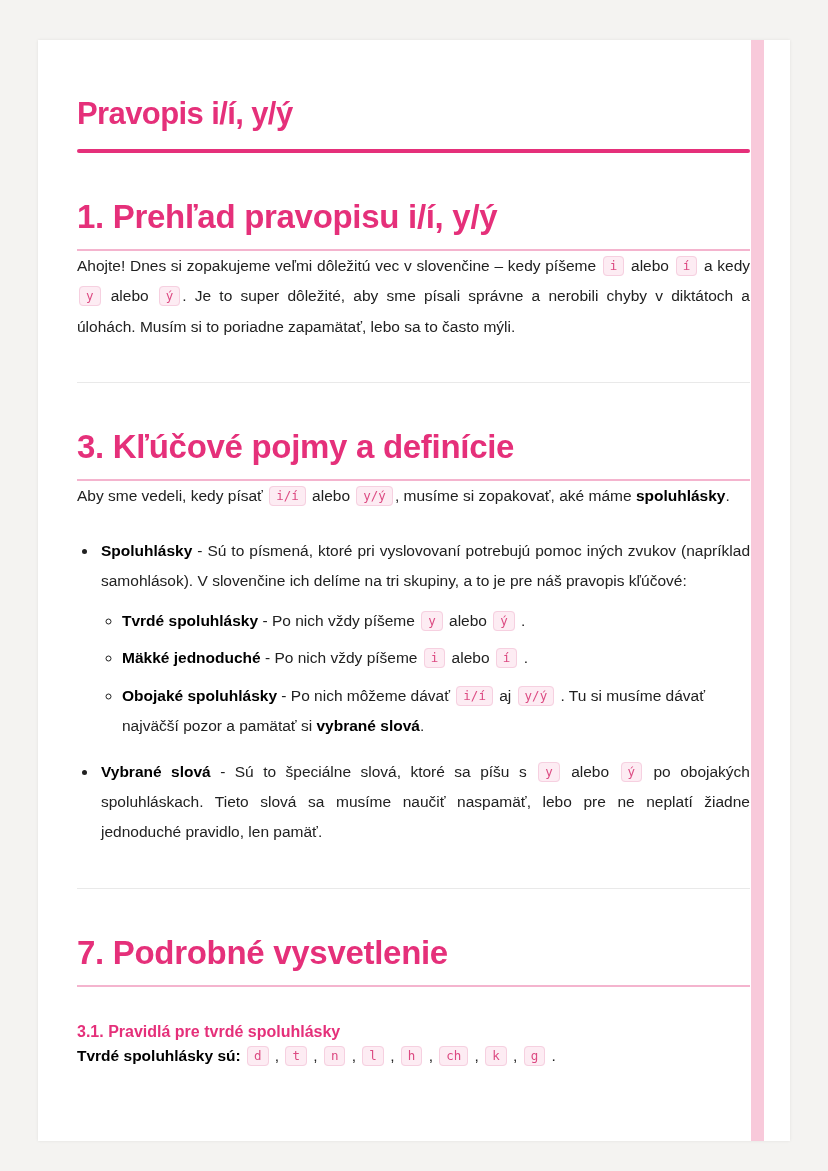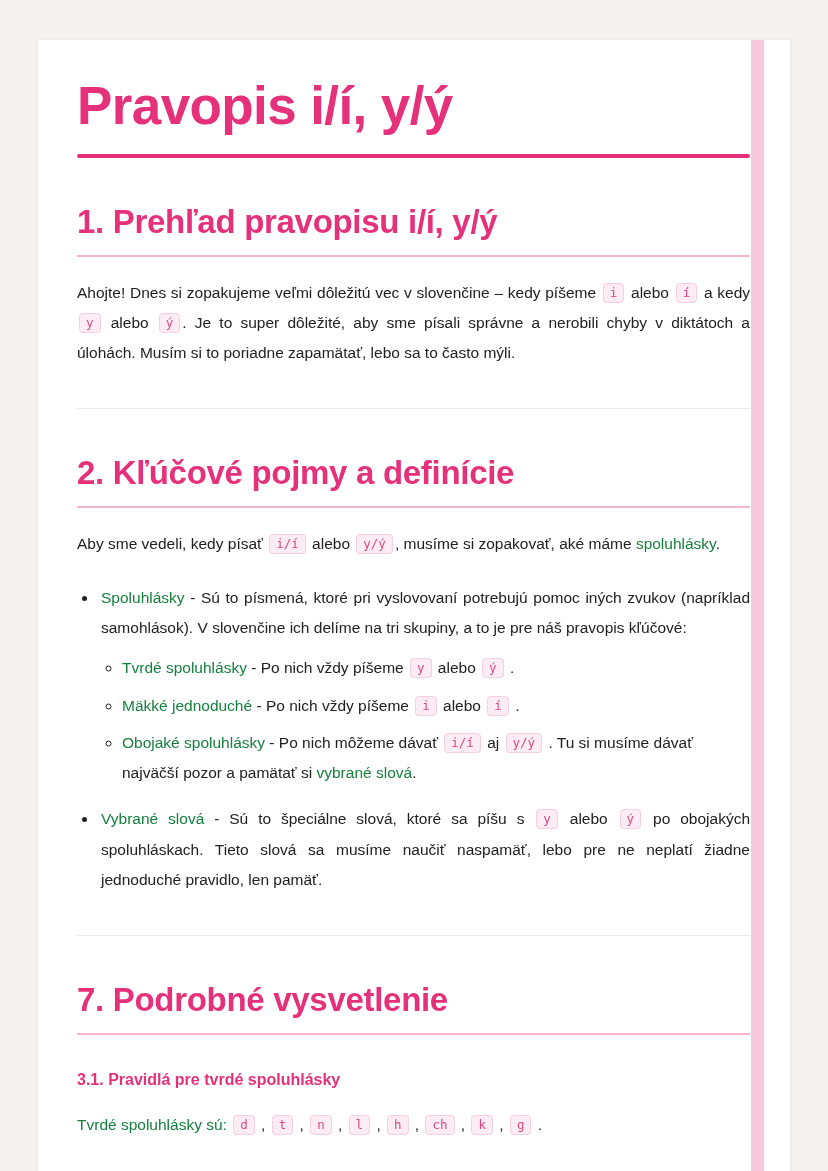--- a/index.html
+++ b/index.html
@@ -23,25 +23,26 @@
     right: 26px;
     width: 13px;
     background: var(--stripe, #f8c9da);
   }
   .content {
     position: relative;
     padding: 36px 40px 70px 39px;
     z-index: 1;
   }
   h1 {
-    font-size: 53px;
+    font-size: 31px;
     font-weight: 800;
     letter-spacing: -0.6px;
     color: var(--accent, #e5307a);
     line-height: 1.15;
+    margin-top: 20px;
   }
   .title-rule {
     height: 4px;
     background: var(--accent, #e5307a);
     border-radius: 2px;
     margin-top: 17px;
   }
   section { margin-top: 44px; }
   h2 {
     font-size: 33px;
@@ -59,21 +60,21 @@
     font-size: 16px;
     font-weight: 800;
     color: var(--accent, #e5307a);
     margin-top: 36px;
   }
   p.body, li {
     font-size: 15.5px;
     color: #212121;
     line-height: 1.95;
   }
-  p.body { margin-top: 21px; text-align: justify; }
+  p.body { text-align: justify; }
   .divider {
     height: 1px;
     background: #e9e9e9;
     margin-top: 40px;
   }
   ul.lvl1 {
     margin: 24px 0 0 21px;
     list-style: disc;
   }
   ul.lvl1 > li {
@@ -82,21 +83,21 @@
     text-align: justify;
   }
   ul.lvl2 {
     list-style: circle;
     margin: 10px 8px 4px 21px;
   }
   ul.lvl2 > li {
     margin-bottom: 7px;
     text-align: left;
   }
-  strong { font-weight: 400; color: #15803d; }
+  strong { font-weight: 700; color: #000000; }
   code.tok {
     font-family: "DejaVu Sans Mono", monospace;
     font-size: 12.5px;
     background: var(--badge-bg, #fdecf3);
     color: var(--badge-text, #dc4a82);
     border: 1px solid var(--badge-border, #f6d0e0);
     border-radius: 4px;
     padding: 1px 6px 2px;
     margin: 0 2px;
     white-space: nowrap;
@@ -116,21 +117,21 @@
 
     <section>
       <h2>1. Prehľad pravopisu i/í, y/ý</h2>
       <div class="h-rule"></div>
       <p class="body"><span>Ahojte! Dnes si zopakujeme veľmi dôležitú vec v slovenčine – kedy píšeme </span><code class="tok">i</code><span> alebo </span><code class="tok">í</code><span> a kedy </span><code class="tok">y</code><span> alebo </span><code class="tok">ý</code><span>. Je to super dôležité, aby sme písali správne a nerobili chyby v diktátoch a úlohách. Musím si to poriadne zapamätať, lebo sa to často mýli.</span></p>
     </section>
 
     <div class="divider"></div>
 
     <section>
-      <h2>2. Kľúčové pojmy a definície</h2>
+      <h2>3. Kľúčové pojmy a definície</h2>
       <div class="h-rule"></div>
       <p class="body"><span>Aby sme vedeli, kedy písať </span><code class="tok">i/í</code><span> alebo </span><code class="tok">y/ý</code><span>, musíme si zopakovať, aké máme </span><strong>spoluhlásky</strong><span>.</span></p>
 
       <ul class="lvl1">
         <li>
           <span><strong>Spoluhlásky</strong><span> - Sú to písmená, ktoré pri vyslovovaní potrebujú pomoc iných zvukov (napríklad samohlások). V slovenčine ich delíme na tri skupiny, a to je pre náš pravopis kľúčové:</span></span>
           <ul class="lvl2">
             <li>
               <span><strong>Tvrdé spoluhlásky</strong><span> - Po nich vždy píšeme </span><code class="tok">y</code><span> alebo </span><code class="tok">ý</code><span> .</span></span>
             </li>

